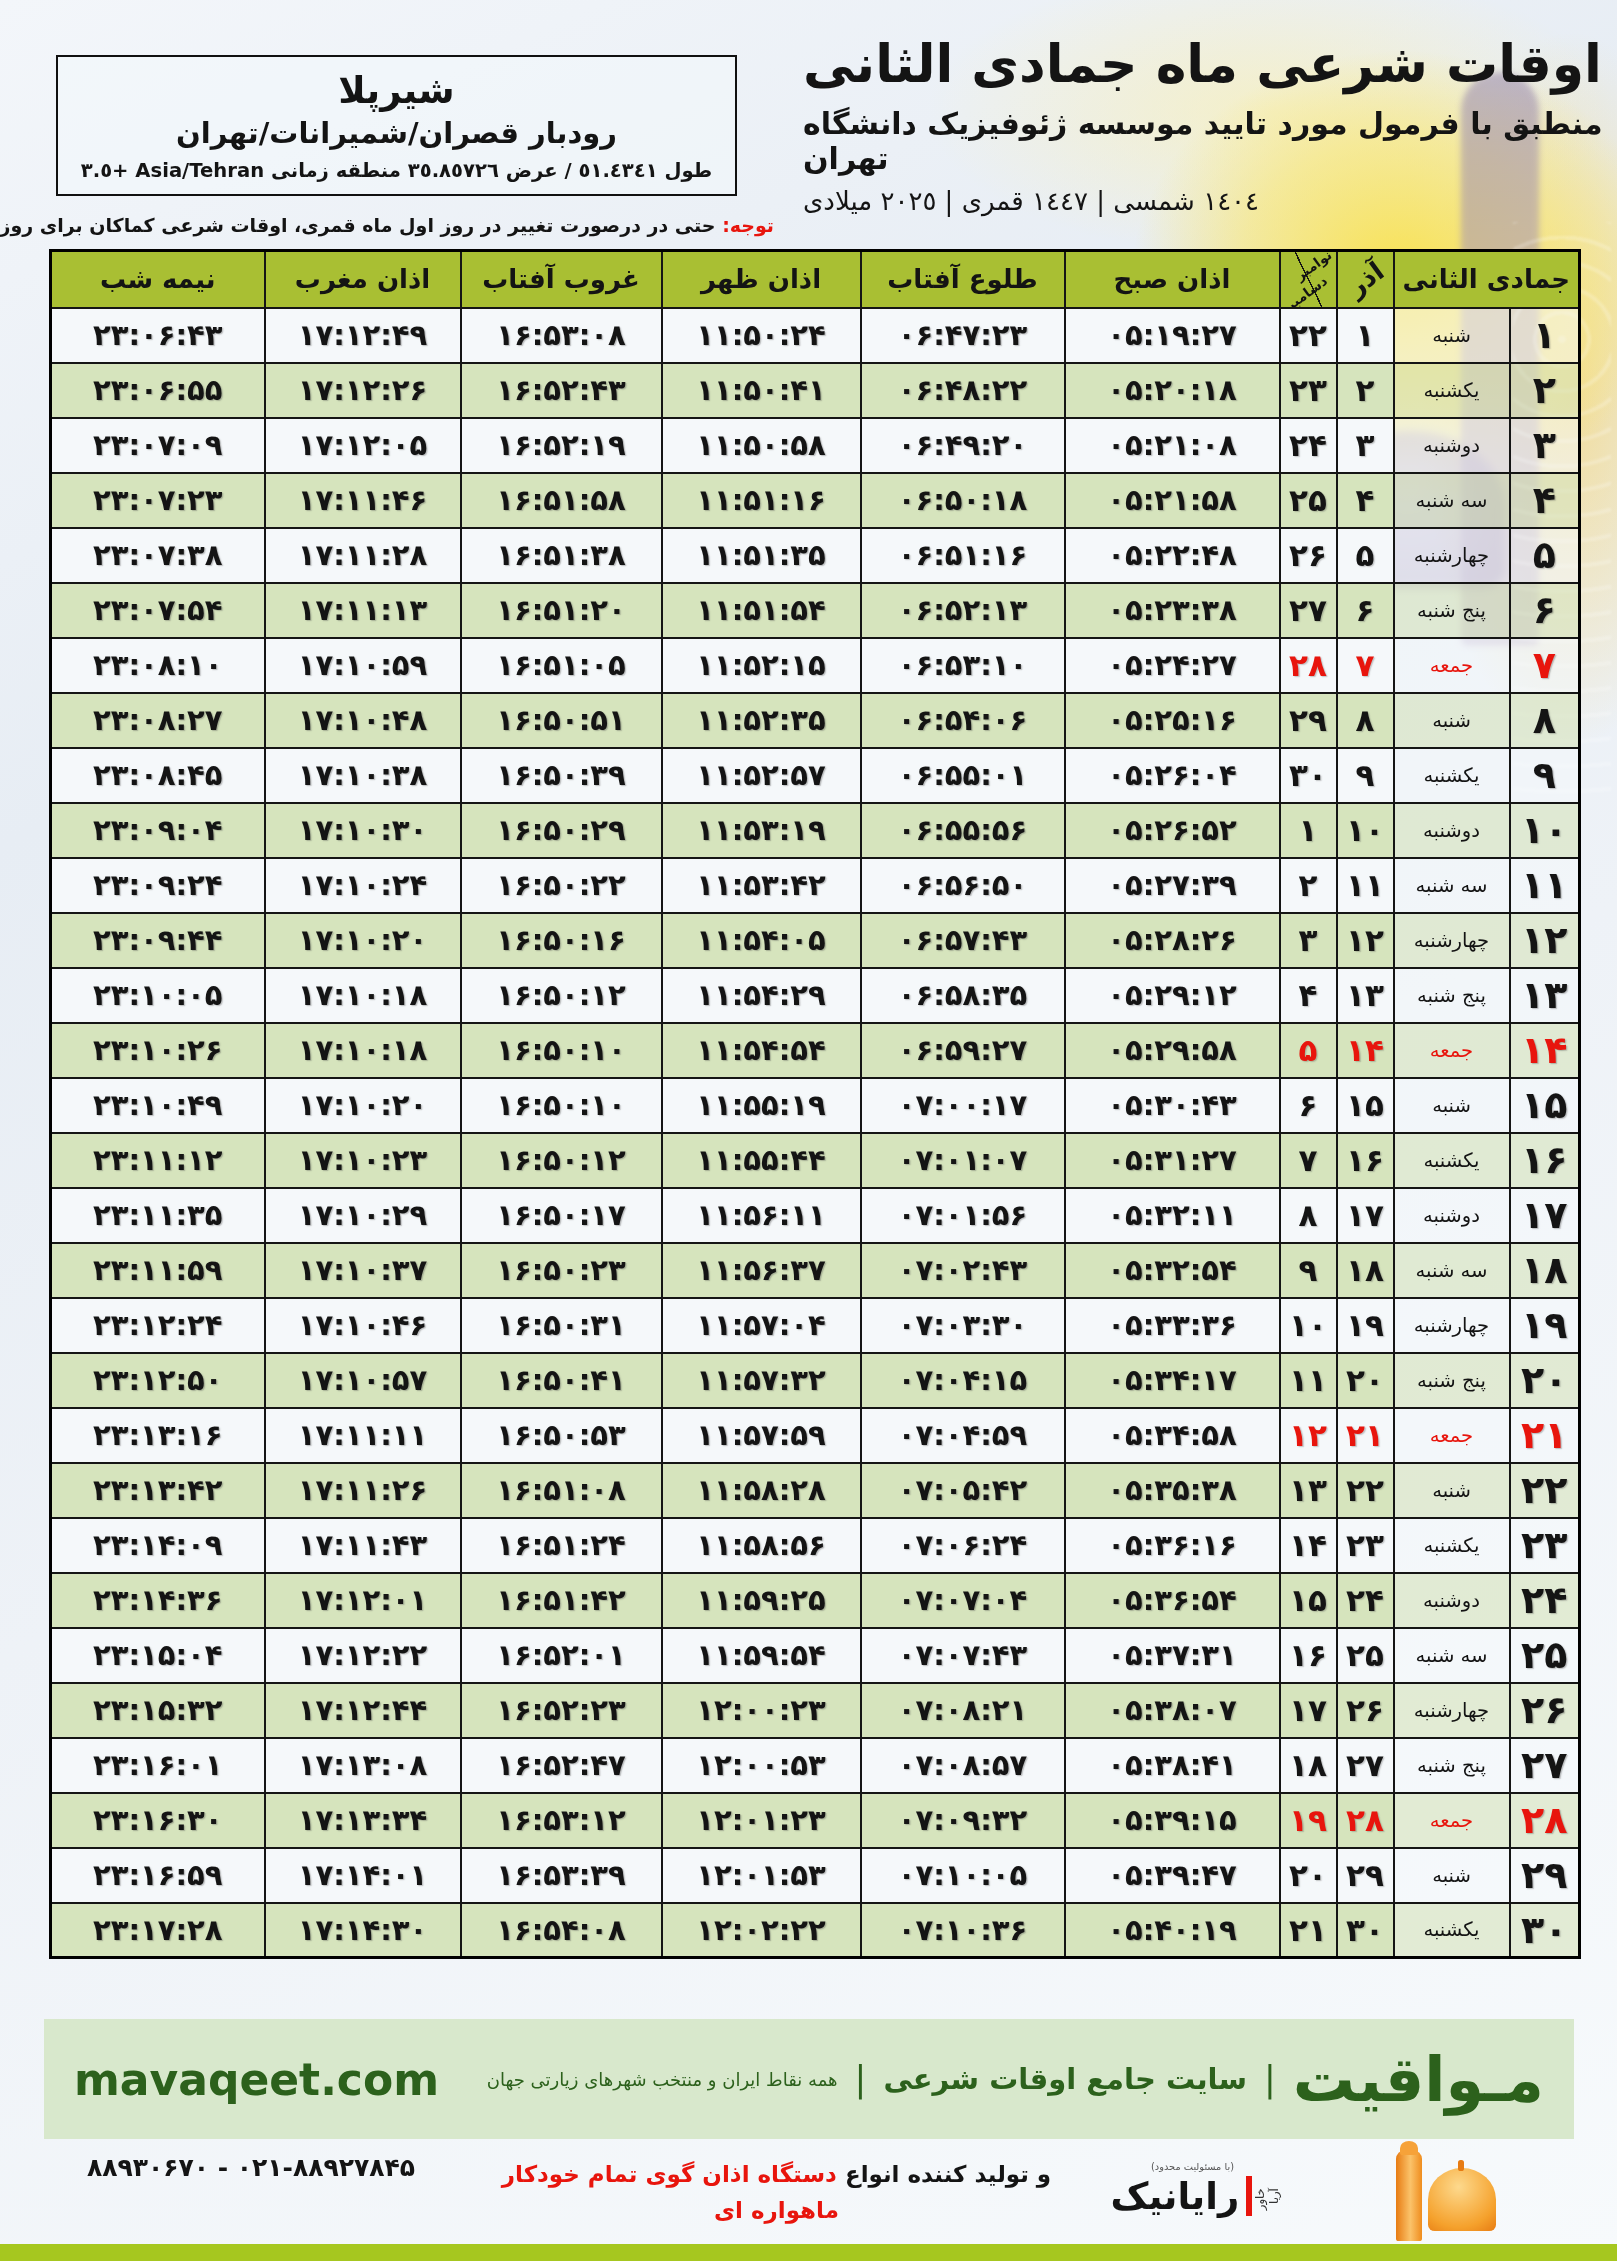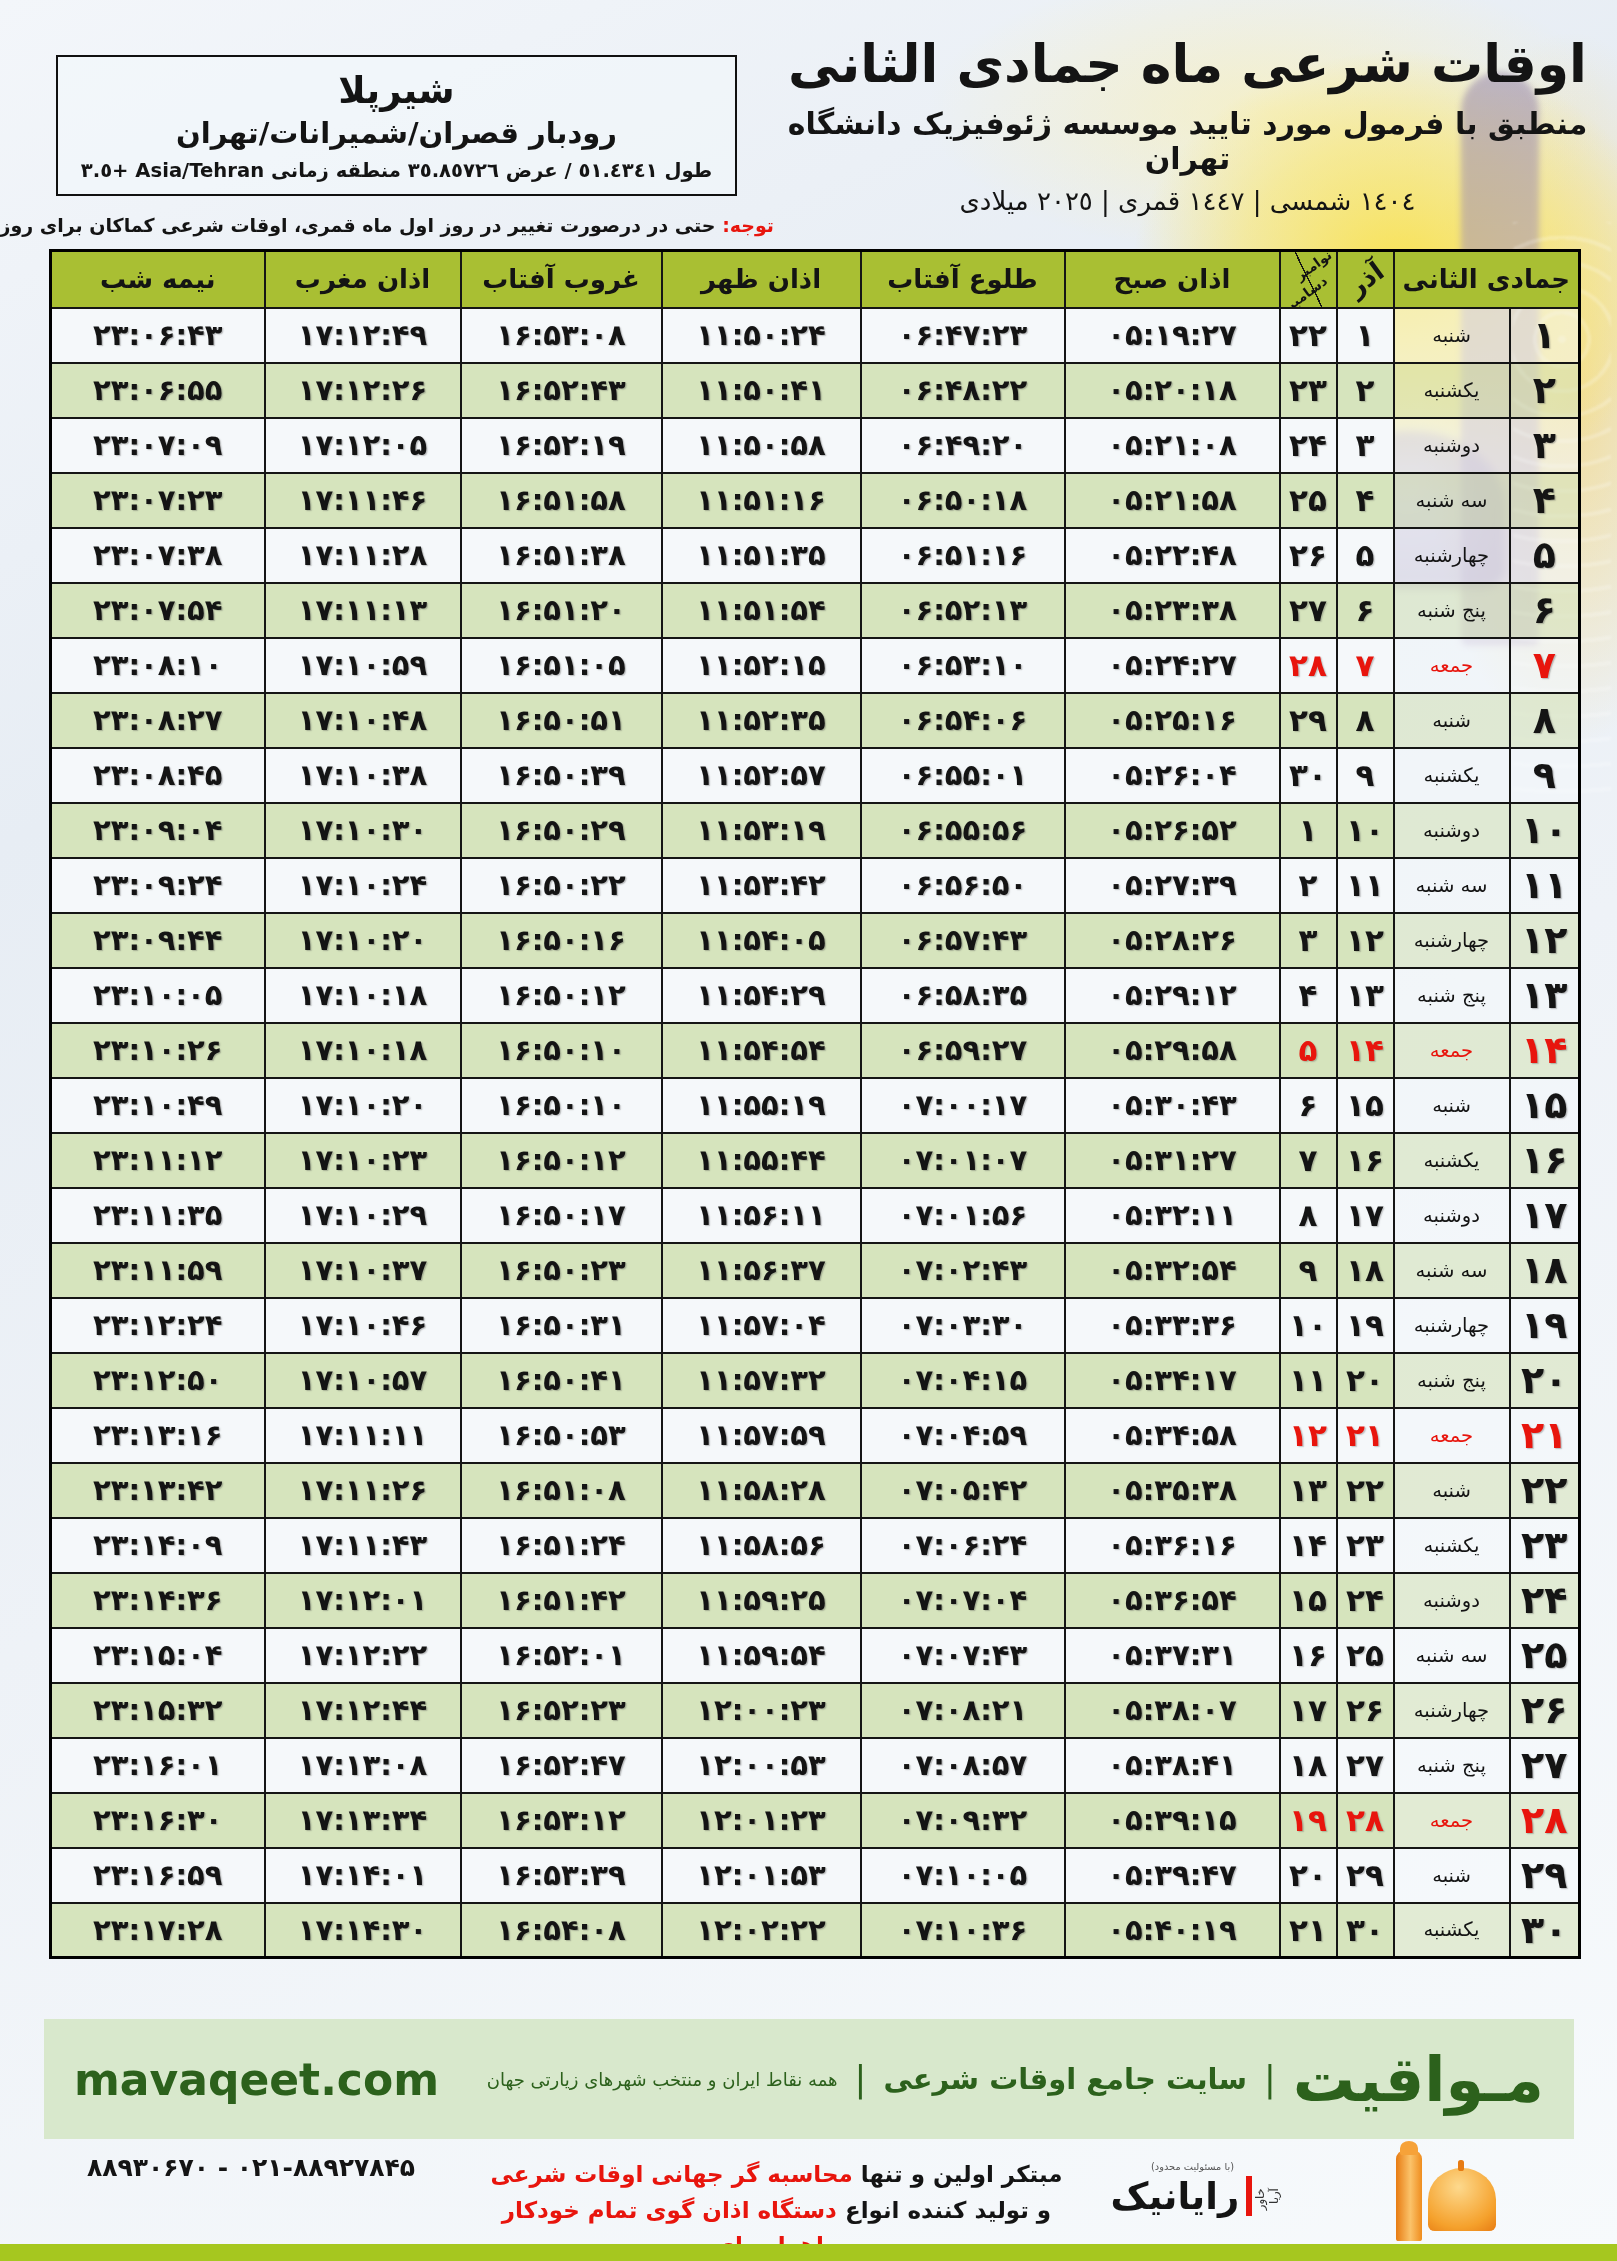--- a/index.html
+++ b/index.html
@@ -39,21 +39,21 @@
     opacity:.45;filter:blur(1.3px);}
 
   
   .location-box{position:absolute;top:55px;left:56px;width:681px;height:141px;
     border:2.6px solid #101010;background:rgba(243,247,251,.55);text-align:center;z-index:2;}
   .location-name{font-size:37px;font-weight:700;margin-top:11.7px;}
   .location-region{font-size:29px;font-weight:700;margin-top:3.9px;}
   .location-coords{font-size:19.6px;font-weight:700;margin-top:9px;}
 
   
-  .title-block{position:absolute;top:34px;right:25px;width:809px;text-align:center;z-index:2;}
+  .title-block{position:absolute;top:34px;right:5px;width:809px;text-align:left;z-index:2;}
   .main-title{font-size:52px;font-weight:700;letter-spacing:-0.7px;}
   .sub-title{font-size:30px;font-weight:700;margin-top:11.7px;}
   .era-line{font-size:26px;font-weight:500;margin-top:10.4px;}
 
   
   .notice{position:absolute;top:214px;right:843px;white-space:nowrap;font-size:19px;font-weight:700;z-index:2;}
   .notice .notice-label{color:var(--friday-red);}
 
   
   table.prayer{position:absolute;top:249px;left:49px;width:1530px;border-collapse:collapse;
@@ -553,23 +553,20 @@
     </div>
     <div class="band-url">mavaqeet.com</div>
   </div>
 
   <div class="phone-block">
     <div class="phone-number">۰۲۱-۸۸۹۲۷۸۴۵ - ۸۸۹۳۰۶۷۰</div>
   </div>
 
   <div class="center-lines">
     <div class="l">
-      <span>مبتکر اولین و تنها </span><span class="red-text">محاسبه گر جهانی اوقات شرعی</span>
-    </div>
-    <div class="l">
       <span>و تولید کننده انواع </span><span class="red-text">دستگاه اذان گوی تمام خودکار ماهواره ای</span>
     </div>
   </div>
 
   <div class="rayanik">
     <div class="rayanik-note">(با مسئولیت محدود)</div>
     <div class="rayanik-row">
       <span class="rayanik-side">خاور آریا</span>
       <span class="rayanik-bar"></span>
       <span class="rayanik-name">رایانیک</span>

